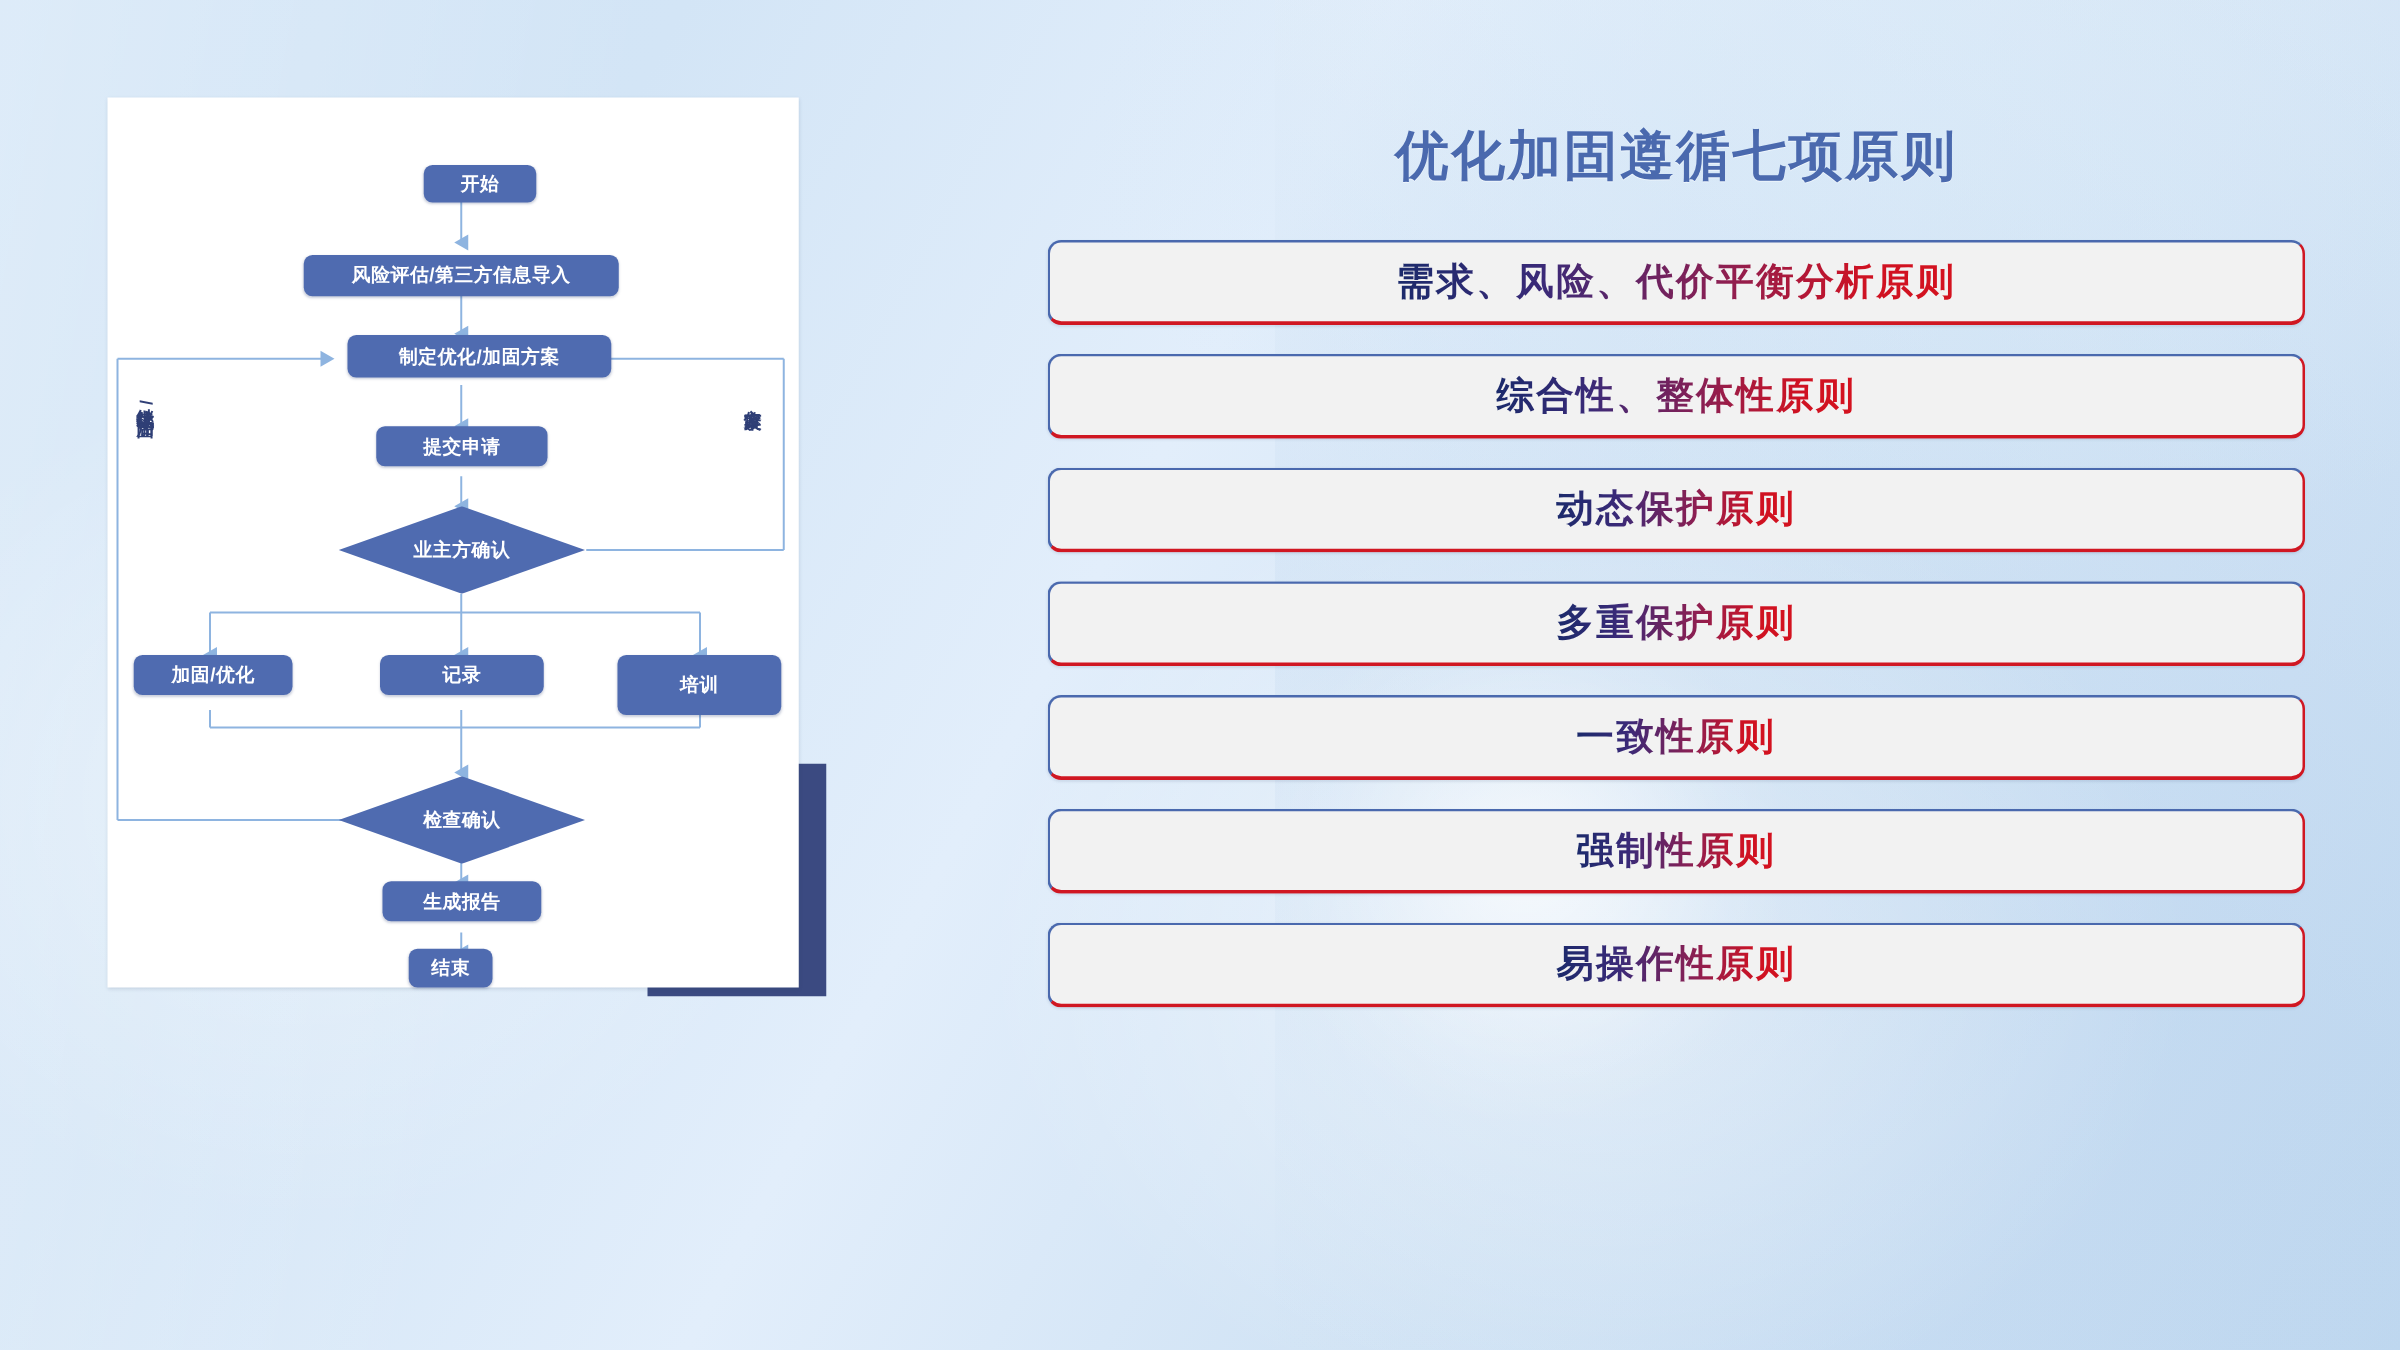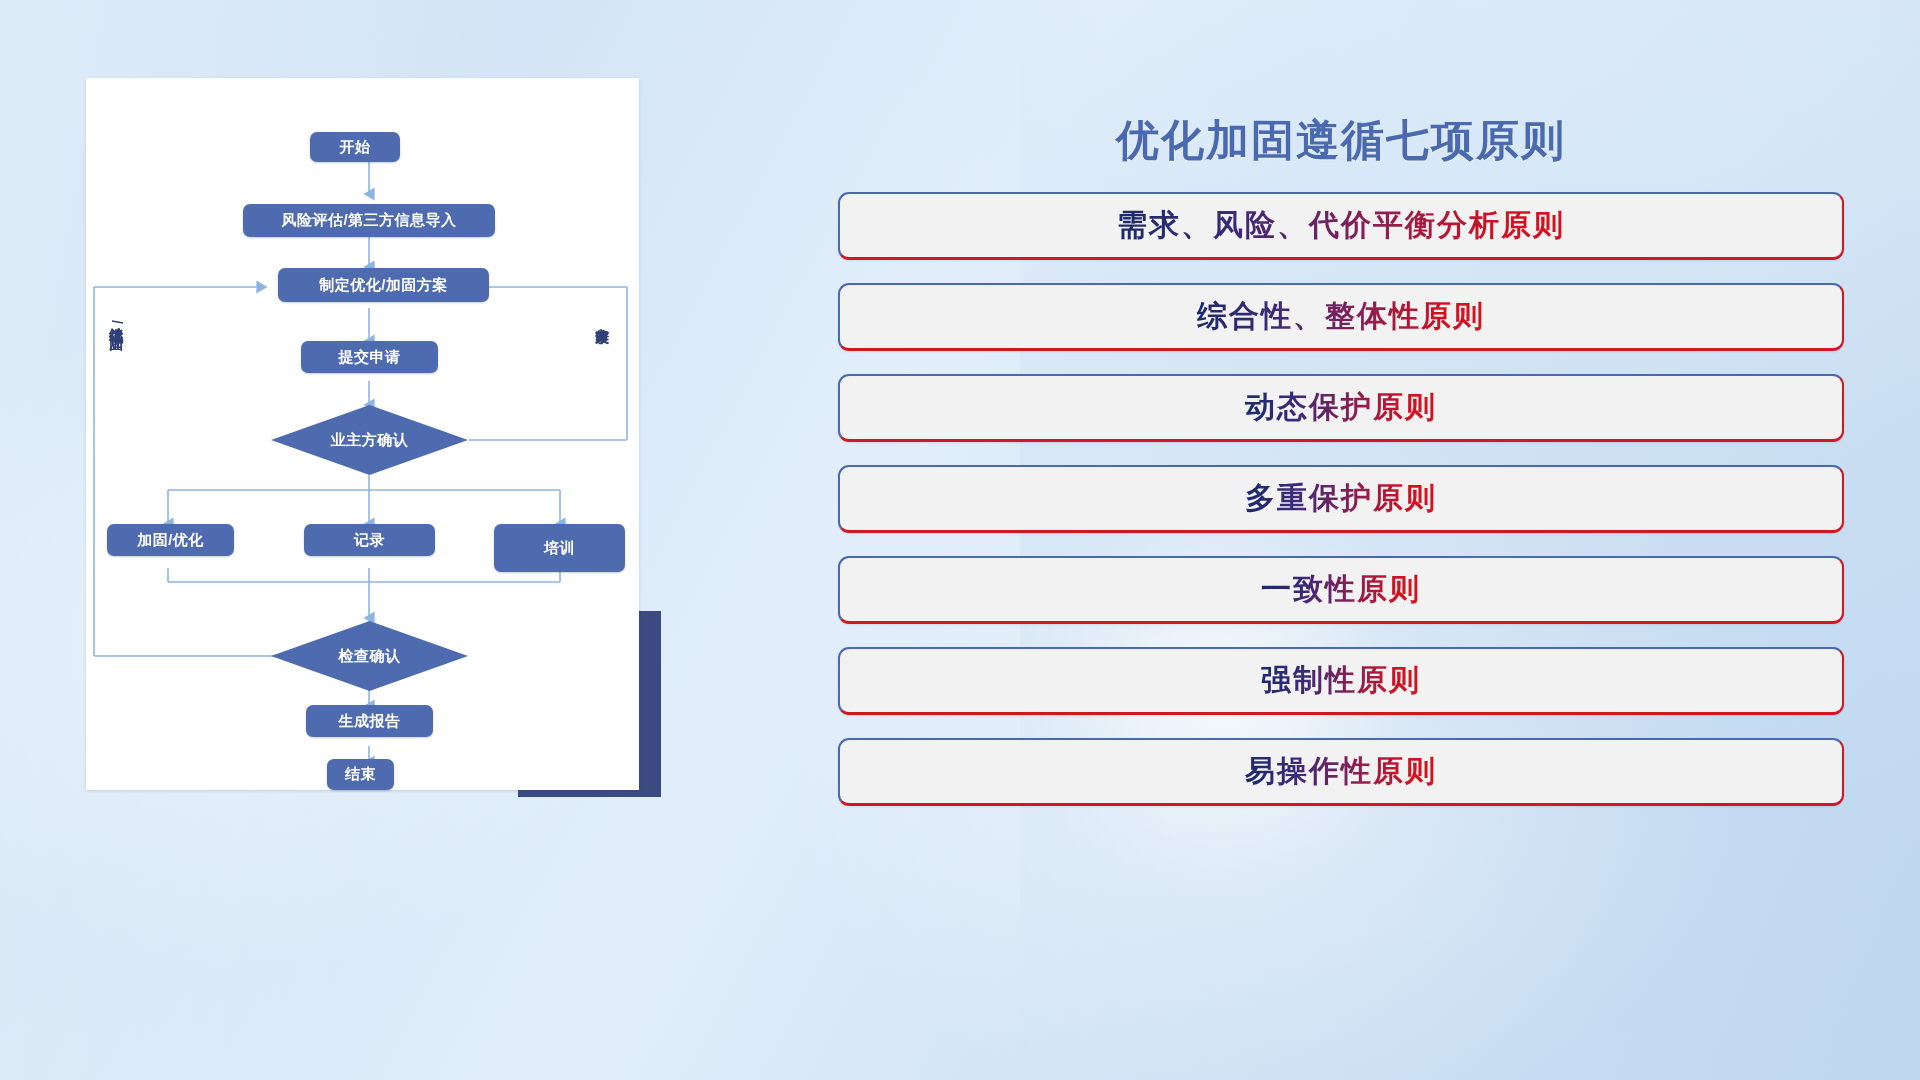--- a/index.html
+++ b/index.html
@@ -82,21 +82,20 @@
     position: absolute; left: 836px; top: 80px;
     width: 1010px; height: 940px;
   }
   .panel-title {
     position: absolute; left: 0; top: 16px; width: 1010px;
     text-align: center;
     font-size: 43px; font-weight: 700;
     color: #4a69ae;
     letter-spacing: 2px;
     text-shadow: 0 1px 0 rgba(255,255,255,0.55);
-    margin-top: 16px;
   }
   .pill-list {
     position: absolute; left: 2px; top: 112px; width: 1006px;
   }
   .pill {
     position: relative;
     height: 68px;
     margin-bottom: 23px;
     background: #f2f2f2;
     border-radius: 11px;
@@ -174,21 +173,21 @@
 
         <line x1="383" y1="362" x2="541" y2="362"></line>
         <line x1="541" y1="362" x2="541" y2="209"></line>
         <line x1="541" y1="209" x2="392" y2="209" marker-end="url(#ahl)"></line>
       </g>
     </svg>
 
     <div class="side-label" style="left:22px; top:238px;">继续优化/加固</div>
     <div class="side-label" style="left:508px; top:238px;">方案修改</div>
 
-    <div class="node" style="left:224px; top:54px; width:90px; height:30px;">开始</div>
+    <div class="node" style="left:253px; top:54px; width:90px; height:30px;">开始</div>
 
     <div class="node" style="left:157px; top:126px; width:252px; height:33px;">风险评估/第三方信息导入</div>
 
     <div class="node" style="left:192px; top:190px; width:211px; height:34px;">制定优化/加固方案</div>
 
     <div class="node" style="left:215px; top:263px; width:137px; height:32px;">提交申请</div>
 
     <div class="diamond-wrap" style="left:185px; top:327px; width:197px; height:70px;">
       <svg width="197" height="70" viewBox="0 0 197 70">
         <polygon points="98.5,0 197,35 98.5,70 0,35" fill="#4f6bb0"></polygon>

